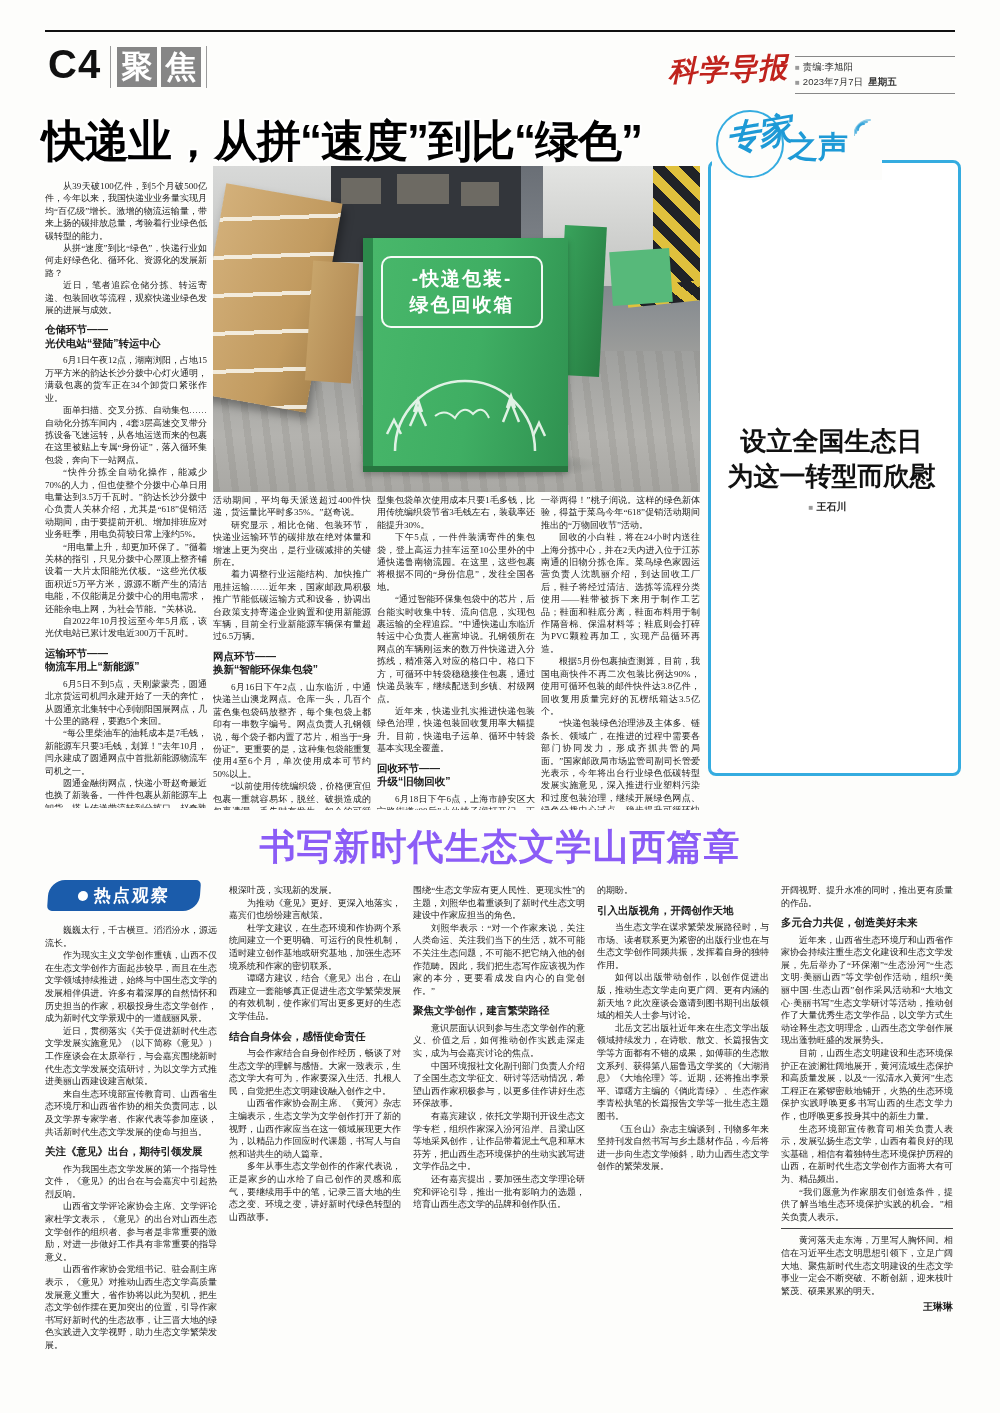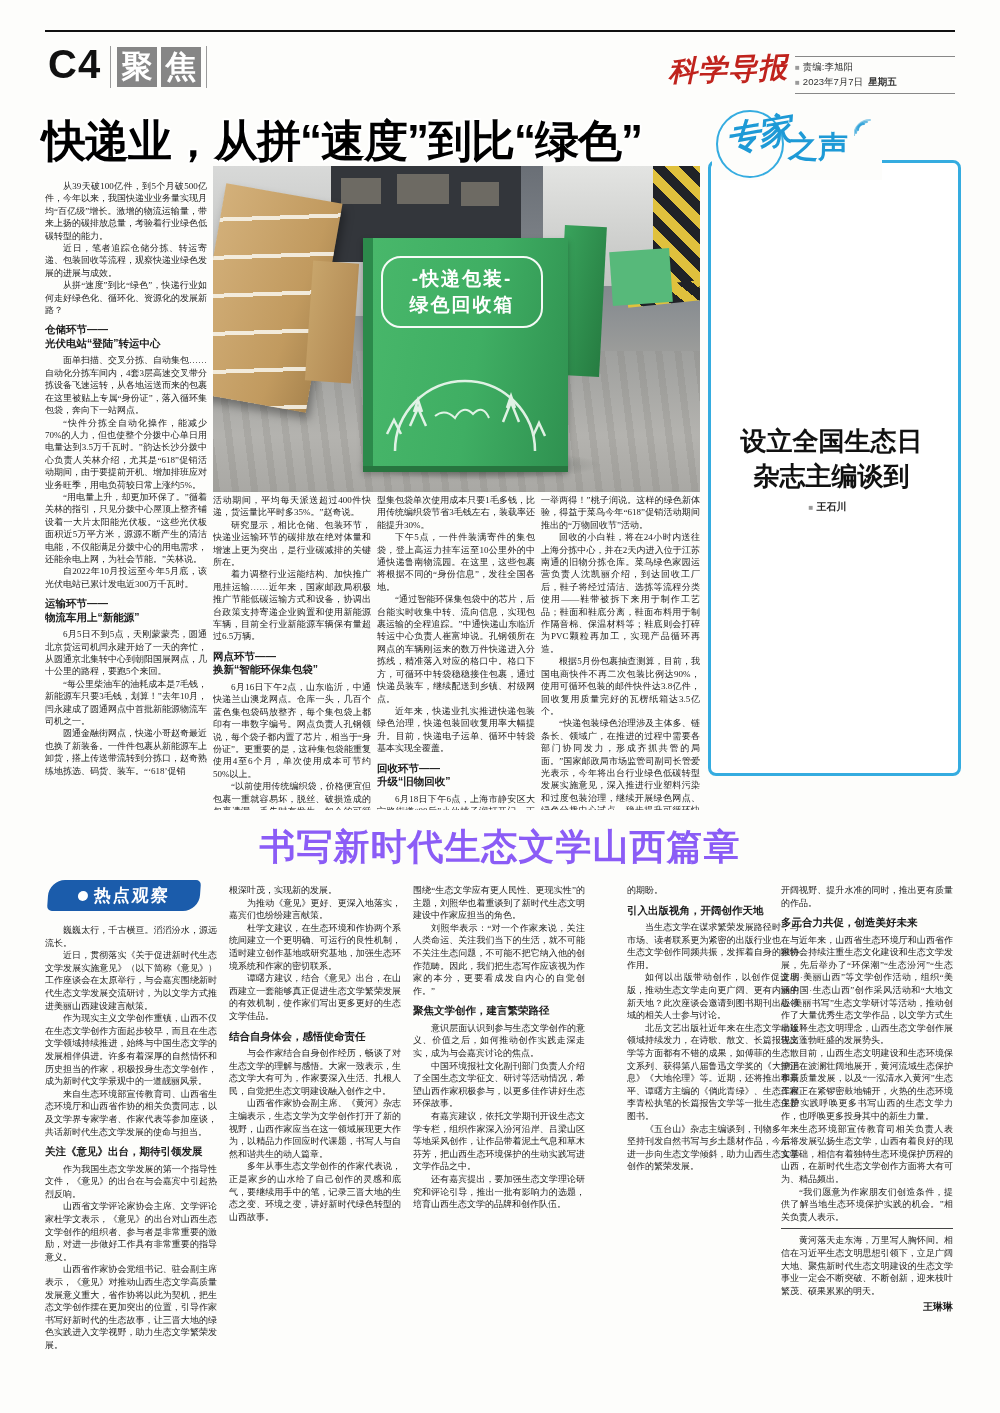--- a/index.html
+++ b/index.html
@@ -47,21 +47,21 @@
      background:repeating-linear-gradient(168deg,rgba(0,0,0,0) 0 34px,rgba(250,248,240,.85) 34px 38px);}
   .cardboard2{left:96px;top:96px;width:46px;height:120px;transform:rotate(4deg);
      background:linear-gradient(100deg,#c8a56b,#b08852);}
   .gbox-shadow{left:140px;top:284px;width:250px;height:30px;background:radial-gradient(ellipse at center,rgba(30,40,32,.45),rgba(0,0,0,0) 70%);}
   .gbox{left:150px;top:72px;width:205px;height:228px;
      background:linear-gradient(100deg,#49b86b,var(--recycle-green) 55%,#2f9150);
      border-bottom:6px solid #27753f;box-shadow:10px 0 0 #2c8a4b inset,0 3px 6px rgba(0,0,0,.25);}
   .gbox-lid{left:348px;top:60px;width:42px;height:150px;background:linear-gradient(100deg,#39a35c,#267c41);transform:rotate(3deg);}
   .gbox2{left:398px;top:84px;width:60px;height:54px;background:#57b97a;transform:rotate(-4deg);}
   .gbox-label{position:absolute;left:18px;top:18px;width:150px;border:2.5px solid rgba(255,255,255,.95);
-     border-radius:20px;padding:8px 4px;text-align:center;color:#fff;
+     border-radius:10px;padding:8px 4px;text-align:center;color:#fff;
      font:bold 19px/26px "Liberation Sans",sans-serif;letter-spacing:2px;}
   .gbox-art{position:absolute;left:12px;top:118px;}
 
   .story-col{font:9px/12.4px "Liberation Serif",serif;}
   .col{position:absolute;text-align:justify;overflow:hidden;}
   .blk{margin:0;}
   .blk-p{text-indent:2em;}
   .blk-pc{text-indent:0;}
   .blk-h{font:bold 10.5px/13.5px "Liberation Sans",sans-serif;white-space:pre-line;
          margin:7px 0 4px;text-indent:0;text-align:left;}
@@ -148,24 +148,25 @@
             <path d="M128 66 l8 -20 l8 20 M132 52 l4 -12 l4 12"></path>
             <path d="M12 78 l7 -14 l7 14"></path>
             <path d="M158 80 l6 -13 l6 13"></path>
           </g>
         </svg>
       </div>
     </div>
 
     <div class="col story-col" style="left:45px;top:180px;width:162px;height:628px">
         <div class="blk blk-p">从39天破100亿件，到5个月破500亿件，今年以来，我国快递业业务量实现月均“百亿级”增长。激增的物流运输量，带来上扬的碳排放总量，考验着行业绿色低碳转型的能力。</div>
+        <div class="blk blk-p">从拼“速度”到比“绿色”，快递行业如何走好绿色化、循环化、资源化的发展新路？</div>
         <div class="blk blk-p">近日，笔者追踪仓储分拣、转运寄递、包装回收等流程，观察快递业绿色发展的进展与成效。</div>
-        <div class="blk blk-p">从拼“速度”到比“绿色”，快递行业如何走好绿色化、循环化、资源化的发展新路？</div>
         <div class="blk blk-h">仓储环节——
 光伏电站“登陆”转运中心</div>
+        <div class="blk blk-p">6月1日午夜12点，湖南浏阳，占地15万平方米的韵达长沙分拨中心灯火通明，满载包裹的货车正在34个卸货口紧张作业。</div>
         <div class="blk blk-p">面单扫描、交叉分拣、自动集包……自动化分拣车间内，4套3层高速交叉带分拣设备飞速运转，从各地运送而来的包裹在这里被贴上专属“身份证”，落入循环集包袋，奔向下一站网点。</div>
         <div class="blk blk-p">“快件分拣全自动化操作，能减少70%的人力，但也使整个分拨中心单日用电量达到3.5万千瓦时。”韵达长沙分拨中心负责人关林介绍，尤其是“618”促销活动期间，由于要提前开机、增加排班应对业务旺季，用电负荷较日常上涨约5%。</div>
         <div class="blk blk-p">“用电量上升，却更加环保了。”循着关林的指引，只见分拨中心屋顶上整齐铺设着一大片太阳能光伏板。“这些光伏板面积近5万平方米，源源不断产生的清洁电能，不仅能满足分拨中心的用电需求，还能余电上网，为社会节能。”关林说。</div>
         <div class="blk blk-p">自2022年10月投运至今年5月底，该光伏电站已累计发电近300万千瓦时。</div>
         <div class="blk blk-h">运输环节——
 物流车用上“新能源”</div>
         <div class="blk blk-p">6月5日不到5点，天刚蒙蒙亮，圆通北京货运司机闫永建开始了一天的奔忙，从圆通京北集转中心到朝阳国展网点，几十公里的路程，要跑5个来回。</div>
         <div class="blk blk-p">“每公里柴油车的油耗成本是7毛钱，新能源车只要3毛钱，划算！”去年10月，闫永建成了圆通网点中首批新能源物流车司机之一。</div>
         <div class="blk blk-p">圆通金融街网点，快递小哥赵奇最近也换了新装备。一件件包裹从新能源车上卸货，搭上传送带流转到分拣口，赵奇熟练地拣选、码货、装车。“‘618’促销</div>
       </div>
@@ -214,21 +215,21 @@
         <div class="blk blk-p">全国生态日定了！十四届全国人大常委会第三次会议6月28日表决通过决定，将8月15日设立为全国生态日。决定指出，国家通过多种形式开展生态文明宣传教育活动，“以钉钉子精神推动生态文明建设不断取得新成效”。</div>
         <div class="blk blk-p">2005年8月15日，时任浙江省委书记的习近平同志考察湖州市安吉县，首次提出“绿水青山就是金山银山”科学论断。这一论断是习近平生态文明思想的核心理念，将8月15日设为全国生态日，比较符合确定纪念日、活动日时间的基本原则，能够充分体现首创性、标志性、独特性。</div>
       </div>
     <div class="col exp-col" style="left:838px;top:214px;width:106px;height:204px">
         <div class="blk blk-p">设立全国生态日，有助于我们更全面学习贯彻习近平生态文明思想。“绿水青山就是金山银山”是习近平生态文明思想的核心理念，但习近平生态文明思想博大精深，除了“绿水青山就是金山银山”，还包括坚持人与自然和谐共生、用最严格制度最严密法治保护生态环境、共谋全球生态文明建设等。因此，不能孤立地看待“绿水青山就是金山银山”，要把它放进习近平生态文明思想中理解。</div>
         <div class="blk blk-p">设立全国生态日，将更深入唤醒全民的环保意识。党的十八大以来，在习近平生态文明思想指引下，我国生态环境保护发生历史性、转折性、全局性变化，“我们</div>
       </div>
 
     <div class="abs exp-headline">
       <div>设立全国生态日</div>
-      <div>杂志主编谈到</div>
+      <div>为这一转型而欣慰</div>
     </div>
     <div class="abs exp-byline">
       <span class="sq">■</span><span>王石川</span>
     </div>
 
     <div class="col exp-col" style="left:722px;top:528px;width:106px;height:228px">
         <div class="blk blk-pc">于我们深化对“绿水青山就是金山银山”的认识。如今，“绿水青山就是金山银山”已经成为全国各族人民的共同理念。“绿水青山就是金山银山”之所以在安吉余村问世，是有背景的。据报道，余村曾因过度开发矿产资源导致环境恶化，“到处都是矿石碎砾，空气里面都是尘土味”，还曾被国务院黄牌警告过。此后，安吉痛定思痛，“相继关停矿山、淘汰重污染企业”，走出了新的发展之路。习近平同志到此考察，为这一转型而欣慰，提出“绿水青山就是金山银山”。安吉转型对全国其他地方也有启示，如今越来越多的地方尝到了“绿水青山就是金山银山”的甜头。</div>
       </div>
     <div class="col exp-col" style="left:838px;top:528px;width:106px;height:228px">
         <div class="blk blk-pc">的祖国天更蓝、山更绿、水更清”。其中，有我们每个人的一份功劳。但是，不能看到环境改善就淡化环保意识。今年5月，习近平总书记在西安强调，要着力推动发展方式绿色低碳转型，提升生态文明建设水平。很显然，提升生态文明建设只有进行时没有完成时。</div>
@@ -239,22 +240,22 @@
   <section>
     <h2 class="abs feat-headline" style="margin:0">书写新时代生态文学山西篇章</h2>
 
     <div class="abs feat-badge">
       <span class="badge-dot"></span>
       <span>热点观察</span>
     </div>
 
     <div class="col feat-col" style="left:45px;top:924px;width:172px;height:476px">
         <div class="blk blk-p">巍巍太行，千古横亘。滔滔汾水，源远流长。</div>
+        <div class="blk blk-p">作为现实主义文学创作重镇，山西不仅在生态文学创作方面起步较早，而且在生态文学领域持续推进，始终与中国生态文学的发展相伴俱进。许多有着深厚的自然情怀和历史担当的作家，积极投身生态文学创作，成为新时代文学景观中的一道靓丽风景。</div>
         <div class="blk blk-p">近日，贯彻落实《关于促进新时代生态文学发展实施意见》（以下简称《意见》）工作座谈会在太原举行，与会嘉宾围绕新时代生态文学发展交流研讨，为以文学方式推进美丽山西建设建言献策。</div>
-        <div class="blk blk-p">作为现实主义文学创作重镇，山西不仅在生态文学创作方面起步较早，而且在生态文学领域持续推进，始终与中国生态文学的发展相伴俱进。许多有着深厚的自然情怀和历史担当的作家，积极投身生态文学创作，成为新时代文学景观中的一道靓丽风景。</div>
         <div class="blk blk-p">来自生态环境部宣传教育司、山西省生态环境厅和山西省作协的相关负责同志，以及文学界专家学者、作家代表等参加座谈，共话新时代生态文学发展的使命与担当。</div>
         <div class="blk blk-h">关注《意见》出台，期待引领发展</div>
         <div class="blk blk-p">作为我国生态文学发展的第一个指导性文件，《意见》的出台在与会嘉宾中引起热烈反响。</div>
         <div class="blk blk-p">山西省文学评论家协会主席、文学评论家杜学文表示，《意见》的出台对山西生态文学创作的组织者、参与者是非常重要的激励，对进一步做好工作具有非常重要的指导意义。</div>
         <div class="blk blk-p">山西省作家协会党组书记、驻会副主席表示，《意见》对推动山西生态文学高质量发展意义重大，省作协将以此为契机，把生态文学创作摆在更加突出的位置，引导作家书写好新时代的生态故事，让三晋大地的绿色实践进入文学视野，助力生态文学繁荣发展。</div>
       </div>
     <div class="col feat-col" style="left:229px;top:884px;width:172px;height:516px">
         <div class="blk blk-pc">根深叶茂，实现新的发展。</div>
         <div class="blk blk-p">为推动《意见》更好、更深入地落实，嘉宾们也纷纷建言献策。</div>
         <div class="blk blk-p">杜学文建议，在生态环境和作协两个系统间建立一个更明确、可运行的良性机制，适时建立创作基地或研究基地，加强生态环境系统和作家的密切联系。</div>
@@ -266,21 +267,21 @@
       </div>
     <div class="col feat-col" style="left:413px;top:884px;width:172px;height:516px">
         <div class="blk blk-pc">围绕“生态文学应有更人民性、更现实性”的主题，刘照华也着重谈到了新时代生态文明建设中作家应担当的角色。</div>
         <div class="blk blk-p">刘照华表示：“对一个作家来说，关注人类命运、关注我们当下的生活，就不可能不关注生态问题，不可能不把它纳入他的创作范畴。因此，我们把生态写作应该视为作家的本分，更要看成发自内心的自觉创作。”</div>
         <div class="blk blk-h">聚焦文学创作，建言繁荣路径</div>
         <div class="blk blk-p">意识层面认识到参与生态文学创作的意义、价值之后，如何推动创作实践走深走实，成为与会嘉宾讨论的焦点。</div>
         <div class="blk blk-p">中国环境报社文化副刊部门负责人介绍了全国生态文学征文、研讨等活动情况，希望山西作家积极参与，以更多佳作讲好生态环保故事。</div>
         <div class="blk blk-p">有嘉宾建议，依托文学期刊开设生态文学专栏，组织作家深入汾河沿岸、吕梁山区等地采风创作，让作品带着泥土气息和草木芬芳，把山西生态环境保护的生动实践写进文学作品之中。</div>
         <div class="blk blk-p">还有嘉宾提出，要加强生态文学理论研究和评论引导，推出一批有影响力的选题，培育山西生态文学的品牌和创作队伍。</div>
       </div>
-    <div class="col feat-col" style="left:627px;top:884px;width:172px;height:516px">
+    <div class="col feat-col" style="left:597px;top:884px;width:172px;height:516px">
         <div class="blk blk-pc">的期盼。</div>
         <div class="blk blk-h">引入出版视角，开阔创作天地</div>
         <div class="blk blk-p">当生态文学在谋求繁荣发展路径时，与市场、读者联系更为紧密的出版行业也在与生态文学创作同频共振，发挥着自身的独特作用。</div>
         <div class="blk blk-p">如何以出版带动创作，以创作促进出版，推动生态文学走向更广阔、更有内涵的新天地？此次座谈会邀请到图书期刊出版领域的相关人士参与讨论。</div>
         <div class="blk blk-p">北岳文艺出版社近年来在生态文学出版领域持续发力，在诗歌、散文、长篇报告文学等方面都有不错的成果，如傅菲的生态散文系列、获得第八届鲁迅文学奖的《大湖消息》《大地伦理》等。近期，还将推出李景平、谭曙方主编的《倘此青绿》、生态作家李青松执笔的长篇报告文学等一批生态主题图书。</div>
         <div class="blk blk-p">《五台山》杂志主编谈到，刊物多年来坚持刊发自然书写与乡土题材作品，今后将进一步向生态文学倾斜，助力山西生态文学创作的繁荣发展。</div>
       </div>
     <div class="col feat-col" style="left:781px;top:884px;width:172px;height:516px">
         <div class="blk blk-pc">开阔视野、提升水准的同时，推出更有质量的作品。</div>
         <div class="blk blk-h">多元合力共促，创造美好未来</div>

